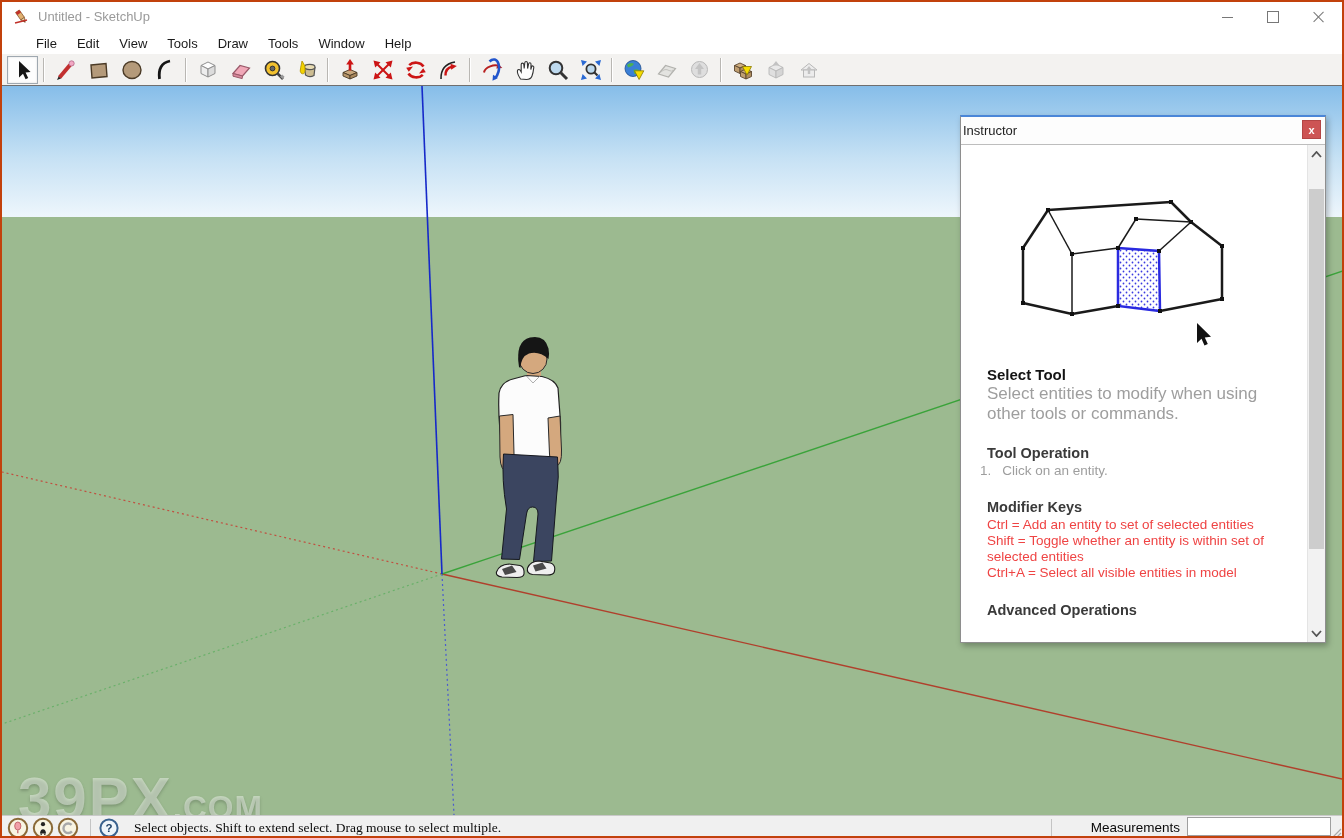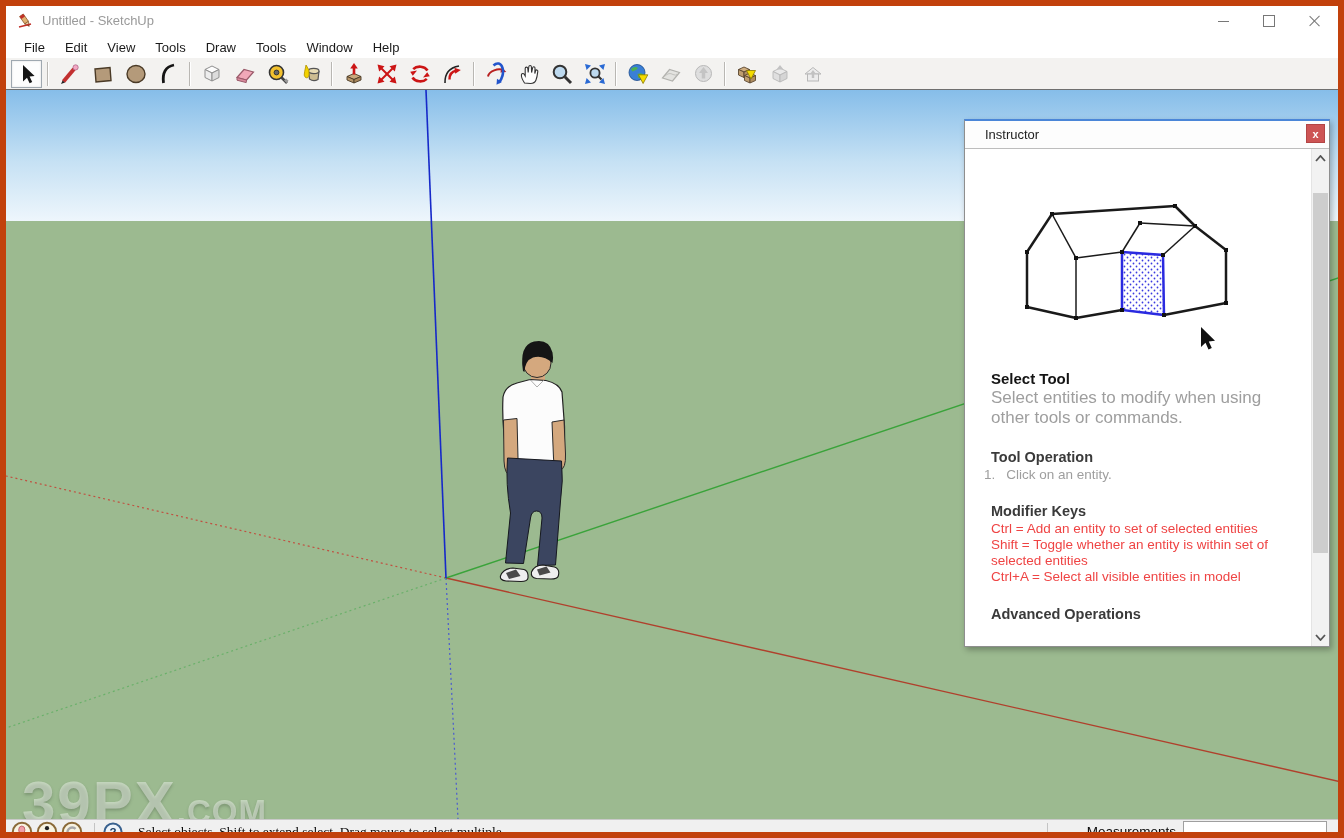--- a/index.html
+++ b/index.html
@@ -1,31 +1,31 @@
 <!DOCTYPE html>
 <html><head>
 <meta charset="utf-8">
 <style>
   html,body{margin:0;padding:0;background:#cfcfcf;}
   .window{position:relative;width:1344px;height:838px;background:#fff;overflow:hidden;
-          font-family:"Liberation Sans",sans-serif;box-sizing:border-box;border:6px solid #c2410c;}
+          font-family:"Liberation Sans",sans-serif;box-sizing:border-box;border:2px solid #c2410c;}
   
   .titlebar{position:absolute;left:0;top:0;width:100%;height:30px;background:#fff;}
   .tb-logo{position:absolute;left:10px;top:6px;width:18px;height:18px;}
   .tb-title{position:absolute;left:36px;top:7px;font-size:13px;color:#9a9a9a;}
   .win-controls{position:absolute;right:0;top:0;height:30px;display:flex;}
   .win-btn{width:46px;height:30px;display:flex;align-items:center;justify-content:center;}
   .glyph-min{width:11px;height:0;border-top:1px solid #777;}
   .glyph-max{width:10px;height:10px;border:1px solid #777;}
   .glyph-close{position:relative;width:12px;height:12px;}
   .glyph-close:before,.glyph-close:after{content:"";position:absolute;left:5px;top:-1px;height:14px;width:1.4px;background:#777;}
   .glyph-close:before{transform:rotate(45deg);}
   .glyph-close:after{transform:rotate(-45deg);}
   
-  .menubar{position:absolute;left:0;top:30px;width:100%;height:22px;background:#fff;display:flex;align-items:center;padding-left:8px;box-sizing:border-box;}
+  .menubar{position:absolute;left:0;top:30px;width:100%;height:22px;background:#fff;display:flex;align-items:center;padding-left:24px;box-sizing:border-box;}
   .menu-item{padding:2px 10px;font-size:13px;color:#1a1a1a;cursor:default;}
   
   .toolbar{position:absolute;left:0;top:52px;width:100%;height:32px;background:#f3f2f0;border-bottom:1px solid #6f6f6f;
            display:flex;align-items:center;box-sizing:border-box;padding-left:4px;}
   .tool-sep{width:1px;height:24px;background:#b9b7b3;margin:0 4px;border-right:1px solid #fff;}
   .tool-btn{width:31px;height:28px;border:1px solid transparent;background:transparent;padding:1px;margin:0 1px;
             display:flex;align-items:center;justify-content:center;box-sizing:border-box;}
   .tool-btn.active{background:#fdfdfd;border:1px solid #9fa8b0;box-shadow:inset 0 0 2px rgba(0,0,0,.15);}
   .tool-btn svg{display:block;}
   
@@ -33,21 +33,21 @@
   .scene{position:absolute;left:0;top:0;}
   .watermark{position:absolute;left:16px;top:678px;color:rgba(255,255,255,0.42);
              text-shadow:0 2px 3px rgba(90,110,85,0.45);font-weight:bold;letter-spacing:2px;white-space:nowrap;}
   .wm-main{font-size:60px;}
   .wm-suffix{font-size:33px;letter-spacing:1px;}
   
   .instructor{position:absolute;left:958px;top:29px;width:366px;height:528px;background:#fff;
               border:1px solid #8e8e8e;border-top:2px solid #4a86d8;box-sizing:border-box;
               box-shadow:2px 3px 6px rgba(0,0,0,.28);}
   .inst-titlebar{position:relative;height:27px;background:#fdfdfd;border-bottom:1px solid #bdbdbd;
-                 display:flex;align-items:center;padding-left:20px;font-size:13px;color:#222;}
+                 display:flex;align-items:center;padding-left:2px;font-size:13px;color:#222;}
   .inst-close{position:absolute;right:4px;top:3px;width:19px;height:19px;background:#cd5454;border:1px solid #b34545;
               color:#fff;font-size:11px;font-weight:bold;display:flex;align-items:center;justify-content:center;box-sizing:border-box;}
   .inst-content{position:absolute;left:0;top:28px;right:0;bottom:0;background:#fff;overflow:hidden;}
   .inst-scrollbar{position:absolute;right:0;top:0;bottom:0;width:17px;background:#f2f2f2;border-left:1px solid #e4e4e4;}
   .scroll-btn{position:absolute;left:0;width:17px;height:18px;display:flex;align-items:center;justify-content:center;}
   .scroll-btn.up{top:0;}  .scroll-btn.down{bottom:0;}
   .scroll-thumb{position:absolute;left:1px;top:44px;width:15px;height:360px;background:#cdcdcd;}
   .inst-body{position:absolute;left:0;top:0;right:17px;bottom:0;}
   .inst-illustration{margin:8px 0 0 14px;}
   .inst-text{margin-left:26px;margin-right:34px;}

